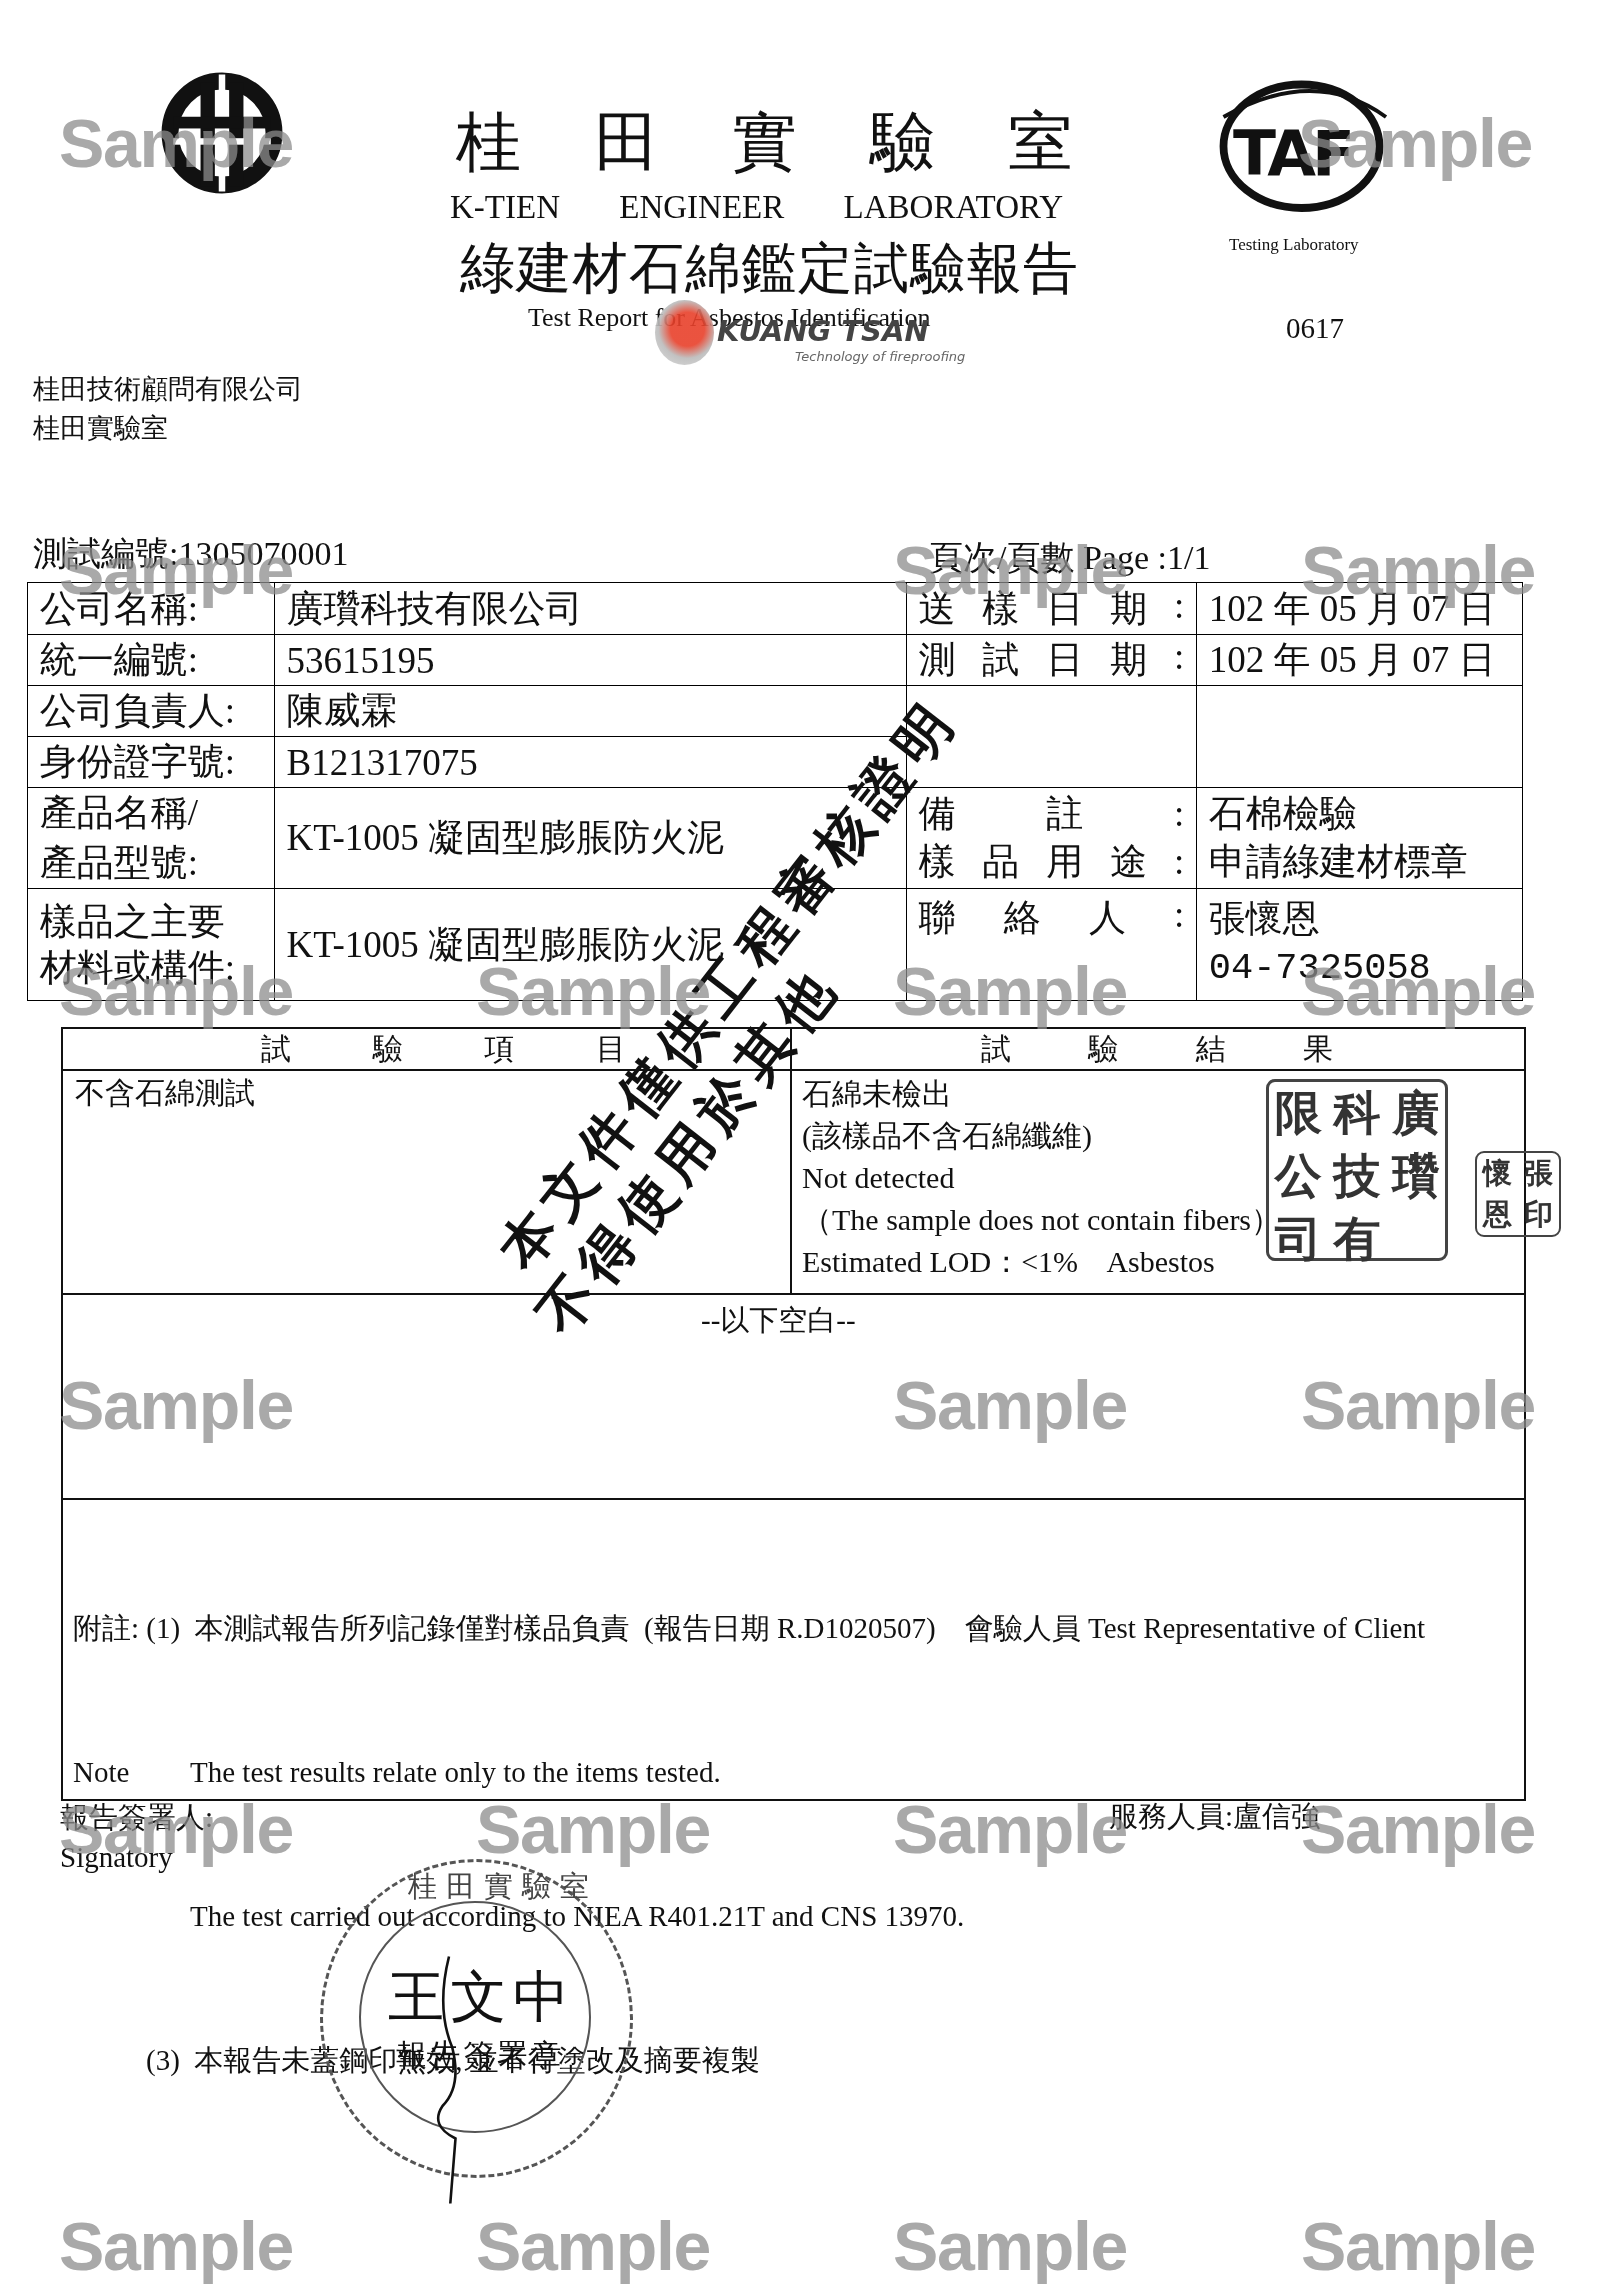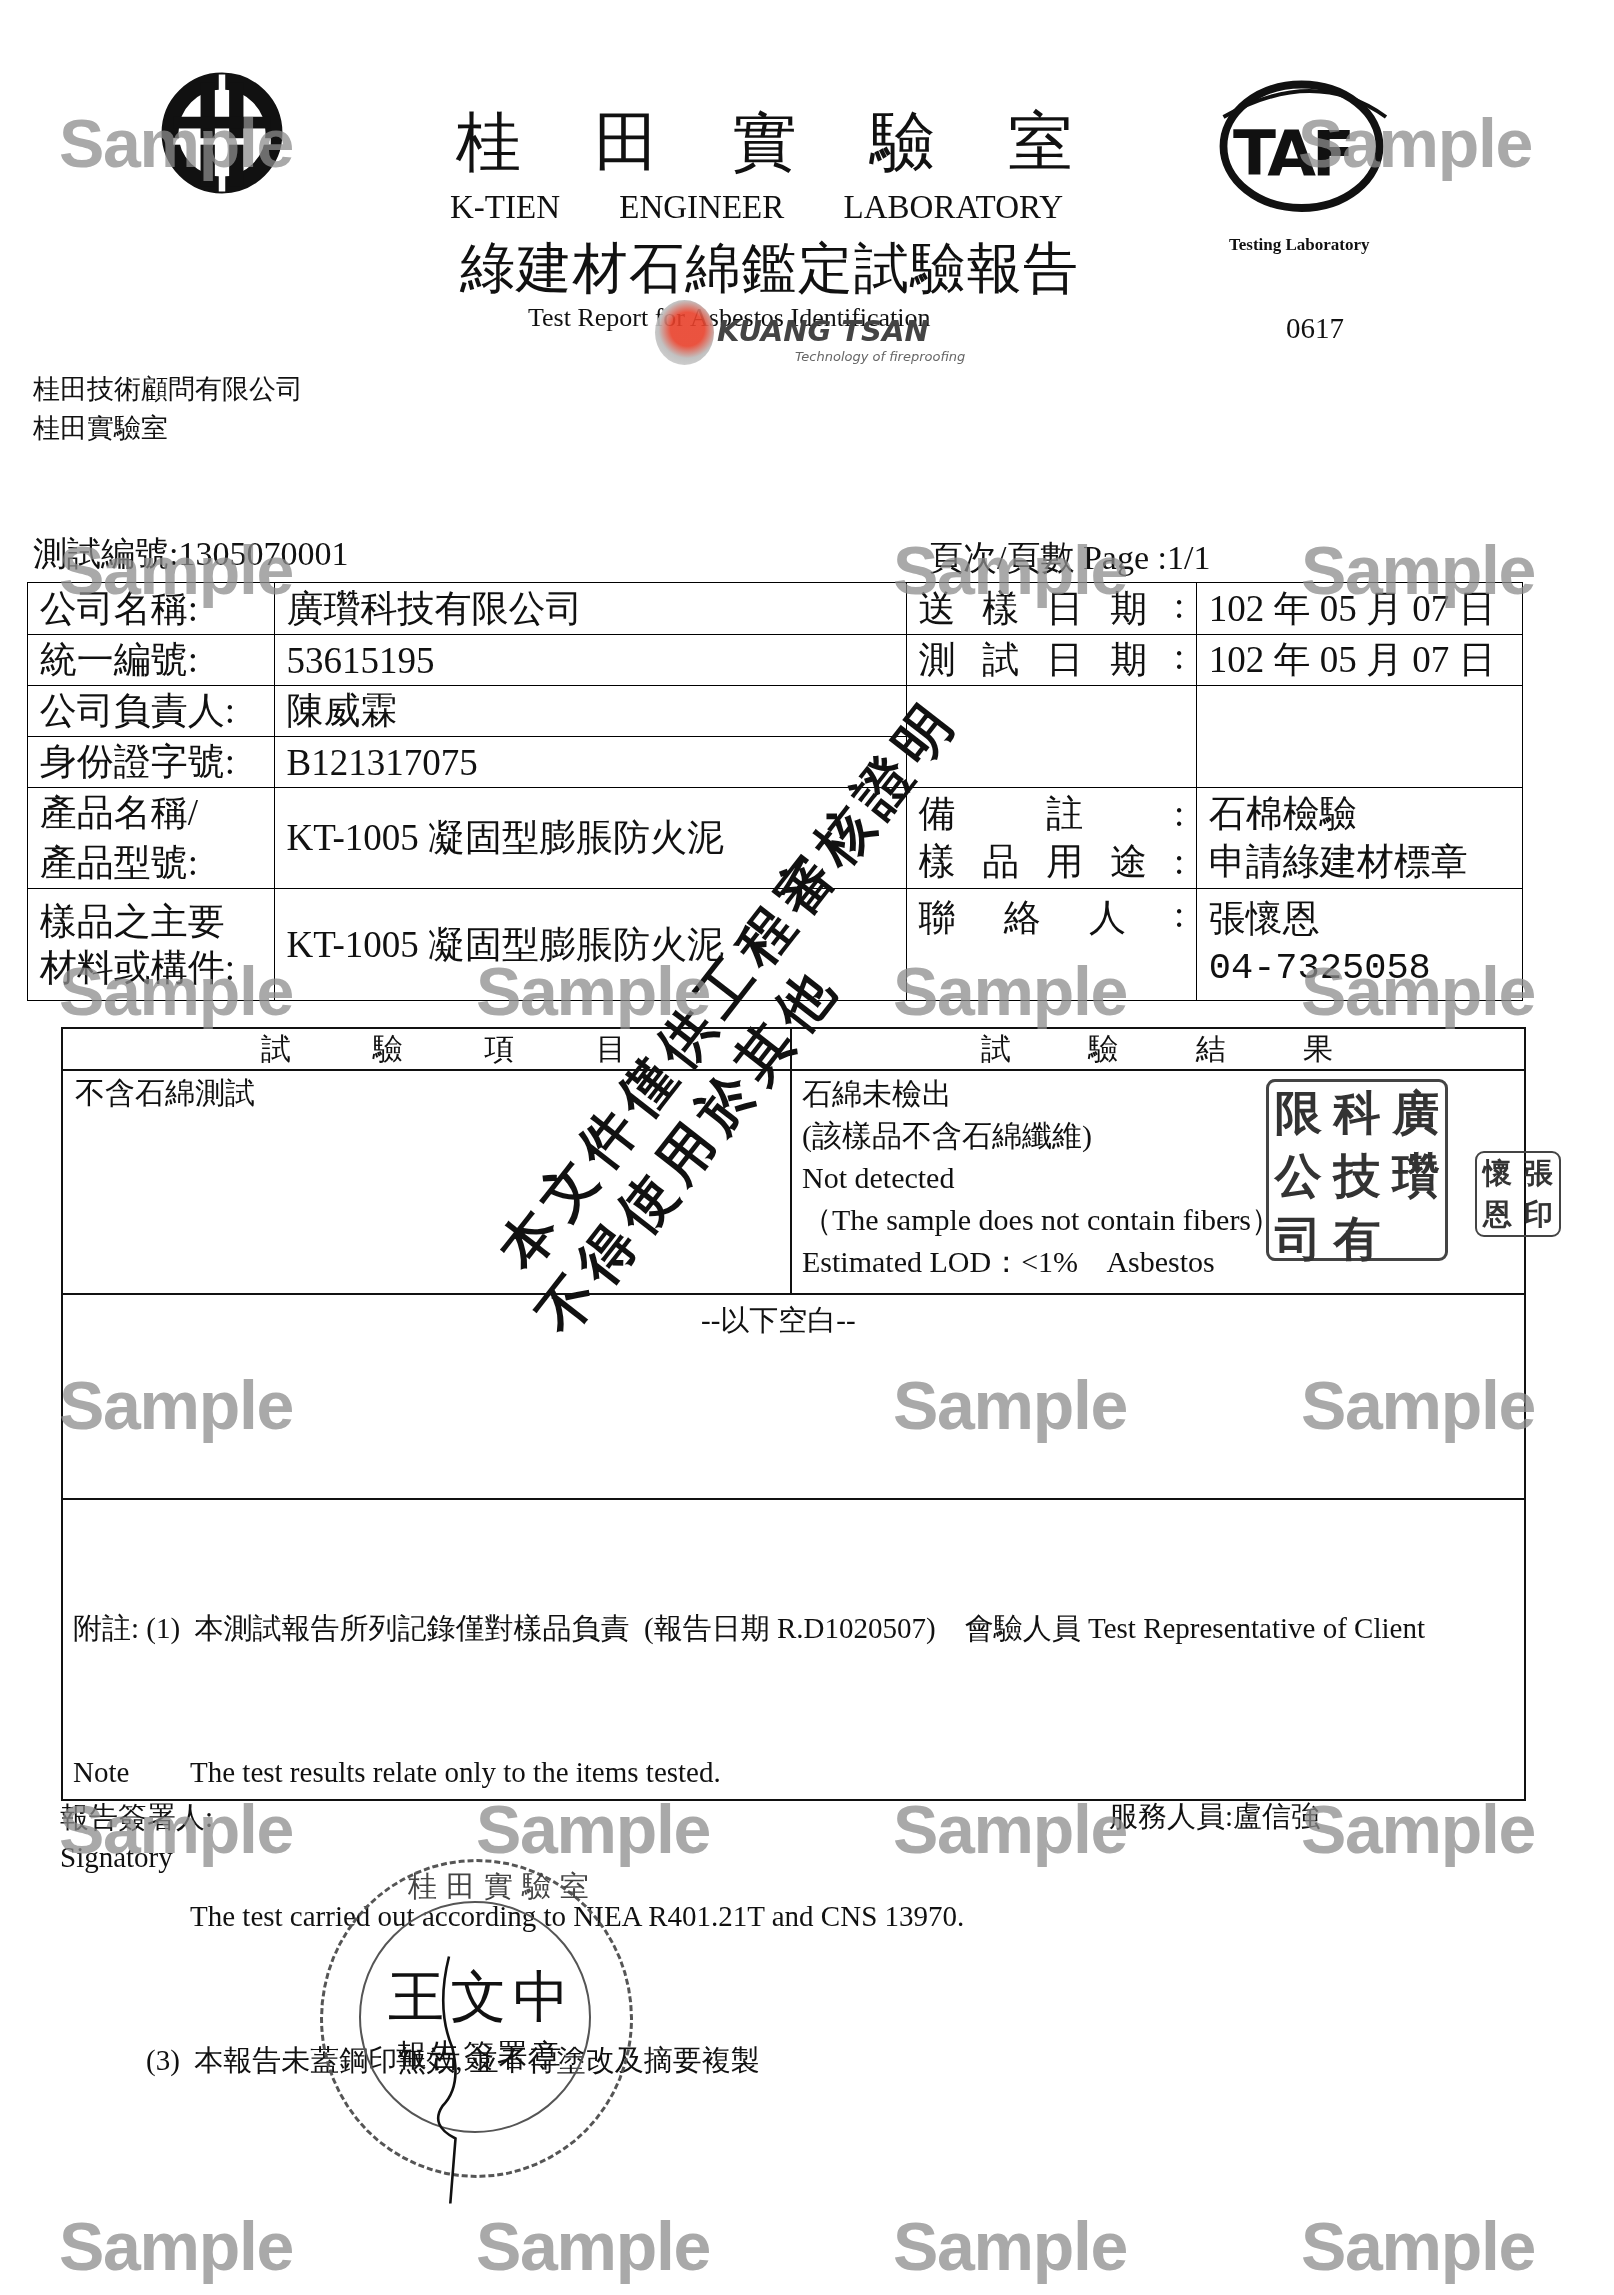--- a/index.html
+++ b/index.html
@@ -80,21 +80,21 @@
   <div style="position:absolute;left:140px;top:49px;font-family:'DejaVu Sans',sans-serif;font-style:italic;font-size:13px;color:#666;">Technology of fireproofing</div>
 </div>
 
 <div class="abs" style="left:1197px;top:78px;width:222px;height:143px;">
   <svg width="222" height="143" viewBox="0 0 340 220">
     <ellipse cx="160" cy="105" rx="120" ry="95" fill="none" stroke="#111" stroke-width="12"></ellipse>
     <path d="M40 60 Q180 -20 290 60" fill="none" stroke="#111" stroke-width="6"></path>
   </svg>
   <div style="position:absolute;left:36px;top:39px;font-family:'DejaVu Sans',sans-serif;font-weight:bold;font-size:63px;letter-spacing:-3.9px;">TAF</div>
 </div>
-<div class="abs" style="left:1229px;top:235px;font-size:17px;font-weight:bold;">Testing Laboratory</div>
+<div class="abs" style="left:1229px;top:235px;font-size:17px;font-weight:normal;">Testing Laboratory</div>
 <div class="abs" style="left:1286px;top:312px;font-size:29px;">0617</div>
 
 <div class="abs addr" style="left:33px;top:370px;">
   <div>桂田技術顧問有限公司</div>
   <div>桂田實驗室</div>
 </div>
 <div class="abs" style="left:33px;top:531px;font-size:34px;">測試編號:1305070001</div>
 <div class="abs" style="left:929px;top:535px;font-size:34px;">頁次/頁數  Page :1/1</div>
 
 <table class="info" style="left:27px;top:582px;width:1496px;">

